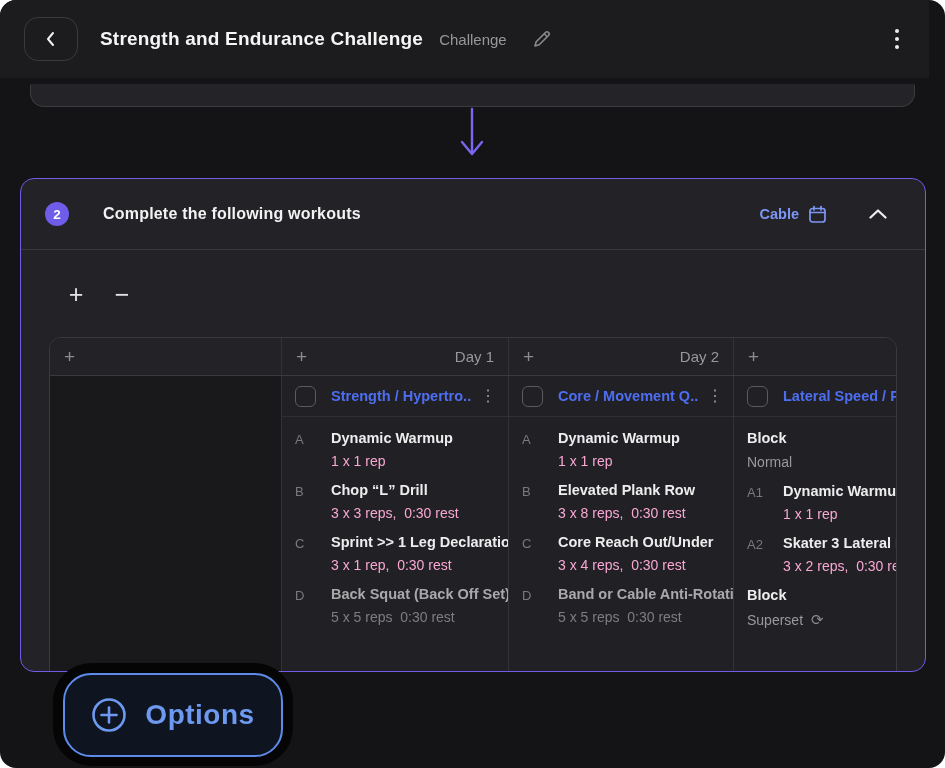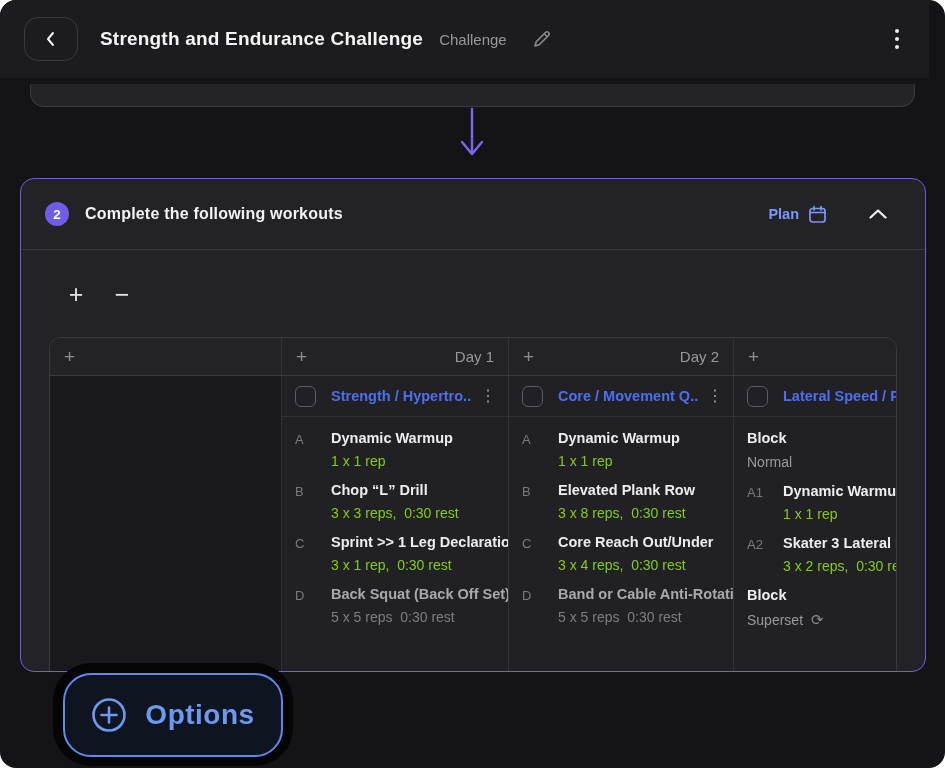--- a/index.html
+++ b/index.html
@@ -22,21 +22,21 @@
   .card-sliver{position:absolute;left:30px;right:30px;top:84px;height:22px;background:#242428;
     border:1px solid #3c3c40;border-top:none;border-radius:2px 2px 14px 14px;}
   
   .flow-arrow{position:absolute;left:457px;top:106px;}
   
   .step-card{position:absolute;left:20px;top:178px;width:906px;height:494px;box-sizing:border-box;
     background:#232327;border:1.5px solid #6f5ce8;border-radius:14px;overflow:hidden;}
   .step-head{height:70px;display:flex;align-items:center;padding:0 24px;border-bottom:1px solid #39393d;}
   .badge{width:24px;height:24px;border-radius:50%;background:#6f5ce8;color:#fff;font-size:13.5px;
     font-weight:700;display:flex;align-items:center;justify-content:center;margin-right:16px;flex:none;}
-  .step-title{font-size:16px;font-weight:600;color:#f2f2f2;letter-spacing:.2px;}
+  .step-title{font-size:16px;font-weight:600;color:#f2f2f2;letter-spacing:.2px;margin-left:18px;}
   .plan{margin-left:auto;display:flex;align-items:center;gap:9px;color:#7d97f5;
     font-size:14.5px;font-weight:600;cursor:pointer;}
   .collapse-ic{margin-left:42px;margin-right:14px;cursor:pointer;}
   .step-body{padding:32px 28px 0;}
   
   .selector-row{display:flex;align-items:center;}
   .week-select{width:757px;height:46px;box-sizing:border-box;border:1px solid #49494e;border-radius:12px;
     display:flex;align-items:center;padding:0 18px;color:#f0f0f0;font-size:16px;cursor:pointer;}
   .dd-caret{margin-left:auto;width:0;height:0;border-left:6px solid transparent;
     border-right:6px solid transparent;border-top:7px solid #8a8a8e;}
@@ -53,21 +53,21 @@
   .gb-cell{border-right:1px solid #333337;box-sizing:border-box;overflow:hidden;background:#19191c;flex:none;height:100%;}
   .gb-cell:last-child{border-right:none;}
   .wcard{background:#212125;min-width:227px;height:100%;box-sizing:border-box;}
   .wcard-head{height:40px;display:flex;align-items:center;padding:0 13px;border-bottom:1px solid rgba(255,255,255,.07);}
   .cb{width:21px;height:21px;border:1.5px solid #5a5a60;border-radius:6px;box-sizing:border-box;flex:none;cursor:pointer;}
   .wtitle{margin-left:15px;color:#4e6ef2;font-size:14.5px;font-weight:600;white-space:nowrap;overflow:hidden;flex:1;cursor:pointer;}
   .kb{color:#9a9a9e;font-size:16px;margin-left:8px;cursor:pointer;line-height:1;}
   .ex{display:flex;padding:13px 13px 0;}
   .exl{width:36px;color:#7a7a7e;font-size:13px;padding-top:2px;flex:none;}
   .exn{color:#ededee;font-size:14.5px;font-weight:600;white-space:nowrap;}
-  .exd{color:#84cc16;font-size:14px;margin-top:7px;white-space:nowrap;}
+  .exd{color:#f9a8d4;font-size:14px;margin-top:7px;white-space:nowrap;}
   .ex.dim .exn{color:#a9a9ab;}
   .ex.dim .exd{color:#7e7e82;}
   .blk{padding:13px 13px 0;}
   .blkt{color:#ededee;font-size:14.5px;font-weight:600;}
   .blks{color:#9a9a9e;font-size:14px;margin-top:8px;display:flex;align-items:center;gap:8px;}
   .blki{font-size:15px;color:#8a8a8e;}
   
   .options-ring{position:absolute;left:53px;top:663px;width:240px;height:103px;background:#050506;
     border-radius:38px;display:flex;align-items:center;justify-content:center;}
   .options-btn{width:220px;height:84px;background:#0f1520;border:2px solid #5e8bea;border-radius:28px;
@@ -103,21 +103,21 @@
   <svg class="flow-arrow" width="30" height="56" viewBox="0 0 30 56" fill="none" stroke="#7b66f2" stroke-width="2.4" stroke-linecap="round" stroke-linejoin="round">
       <path d="M15 3 V46"></path>
       <path d="M5 36 L15 48 L25 36"></path>
     </svg>
 
   <section class="step-card">
     <div class="step-head">
       <span class="badge">2</span>
       <span class="step-title">Complete the following workouts</span>
       <span class="plan">
-        <span>Plan</span>
+        <span>Cable</span>
         <svg width="19" height="19" viewBox="0 0 19 19" fill="none" stroke="#7d97f5" stroke-width="1.7" stroke-linecap="round">
             <rect x="2" y="3.5" width="15" height="13.5" rx="2.5"></rect>
             <path d="M6 1.5 V5"></path>
             <path d="M13 1.5 V5"></path>
             <path d="M2 7.5 H17"></path>
           </svg>
       </span>
       <svg class="collapse-ic" width="18" height="10" viewBox="0 0 18 10" fill="none" stroke="#ececee" stroke-width="2.3" stroke-linecap="round" stroke-linejoin="round">
           <path d="M1.5 8.5 L9 1.5 L16.5 8.5"></path>
         </svg>

